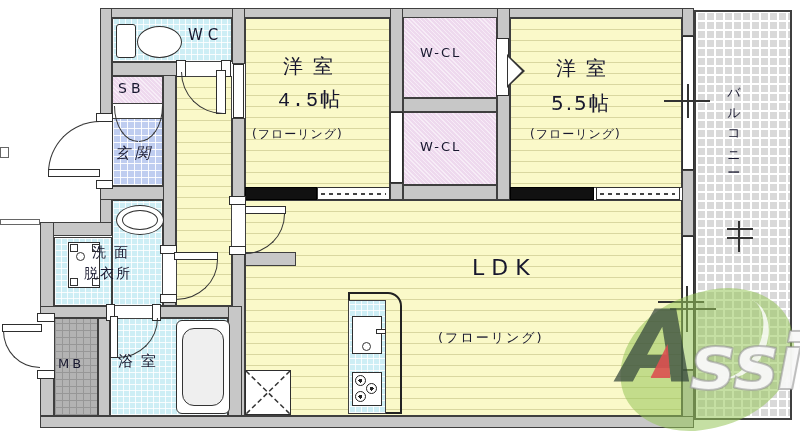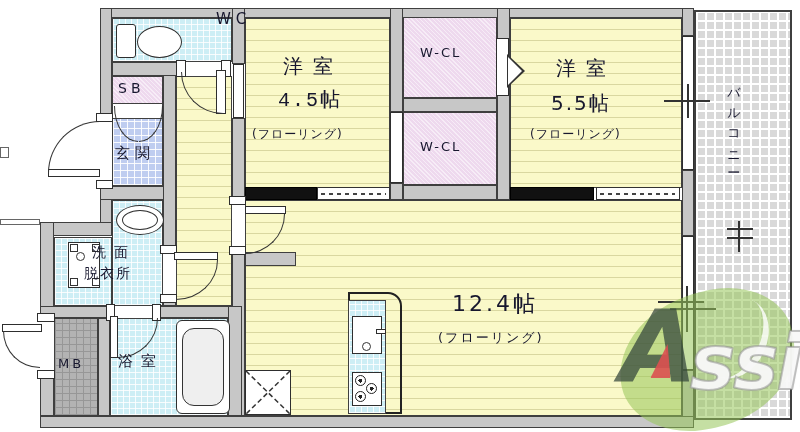--- a/index.html
+++ b/index.html
@@ -176,40 +176,40 @@
   <div class="abs" style="left:355px;top:375px;width:11px;height:11px;border:1.5px solid #222;border-radius:50%;background:radial-gradient(circle,#222 0 2px,#fff 2px);box-sizing:border-box;"></div>
   <div class="abs" style="left:366px;top:383px;width:11px;height:11px;border:1.5px solid #222;border-radius:50%;background:radial-gradient(circle,#222 0 2px,#fff 2px);box-sizing:border-box;"></div>
   <div class="abs" style="left:355px;top:391px;width:11px;height:11px;border:1.5px solid #222;border-radius:50%;background:radial-gradient(circle,#222 0 2px,#fff 2px);box-sizing:border-box;"></div>
 
   <div class="wh" style="left:245px;top:370px;width:46px;height:45px;border-width:1.5px;"></div>
   <svg class="abs" style="left:246px;top:371px;" width="44" height="43">
     <line x1="0" y1="0" x2="44" y2="43" stroke="#333" stroke-width="1.5" stroke-dasharray="5 3"></line>
     <line x1="44" y1="0" x2="0" y2="43" stroke="#333" stroke-width="1.5" stroke-dasharray="5 3"></line>
   </svg>
 
-  <div class="lbl" style="left:188px;top:11px;font-size:15px;letter-spacing:5px;margin-left:28px;">WC</div>
+  <div class="lbl" style="left:188px;top:27px;font-size:15px;letter-spacing:5px;">WC</div>
   <div class="lbl" style="left:118px;top:81px;font-size:14px;letter-spacing:4px;">SB</div>
-  <div class="lbl" style="left:115px;top:145px;font-size:15px;letter-spacing:5px;">玄関</div>
+  <div class="lbl" style="left:115px;top:145px;font-size:15px;letter-spacing:5px;font-style:italic;">玄関</div>
   <div class="lbl" style="left:92px;top:245px;font-size:14px;letter-spacing:8px;">洗面</div>
   <div class="lbl" style="left:84px;top:266px;font-size:14px;letter-spacing:2px;">脱衣所</div>
   <div class="lbl" style="left:58px;top:357px;font-size:13px;letter-spacing:3px;">MB</div>
   <div class="lbl" style="left:118px;top:353px;font-size:15px;letter-spacing:8px;">浴室</div>
 
   <div class="lbl" style="left:283px;top:55px;font-size:20px;letter-spacing:10px;">洋室</div>
   <div class="lbl" style="left:278px;top:90px;font-size:20px;letter-spacing:2px;font-family:Liberation Mono, monospace;">4.5帖</div>
   <div class="lbl" style="left:252px;top:128px;font-size:12px;letter-spacing:1px;">(フローリング)</div>
 
   <div class="lbl" style="left:420px;top:46px;font-size:13px;letter-spacing:2px;">W-CL</div>
   <div class="lbl" style="left:420px;top:140px;font-size:13px;letter-spacing:2px;">W-CL</div>
 
   <div class="lbl" style="left:556px;top:57px;font-size:20px;letter-spacing:10px;">洋室</div>
   <div class="lbl" style="left:551px;top:92px;font-size:20px;letter-spacing:2px;">5.5帖</div>
   <div class="lbl" style="left:530px;top:128px;font-size:12px;letter-spacing:1px;">(フローリング)</div>
 
-  <div class="lbl" style="left:452px;top:292px;font-size:22px;letter-spacing:3px;">12.4帖</div>
+  <div class="lbl" style="left:472px;top:256px;font-size:22px;letter-spacing:7px;">LDK</div>
   <div class="lbl" style="left:438px;top:331px;font-size:13px;letter-spacing:2px;">(フローリング)</div>
 
   <div class="lbl vert" style="left:726px;top:78px;height:190px;font-size:13px;letter-spacing:7px;">バルコニー</div>
 
   <div class="abs" style="left:618px;top:292px;width:178px;height:136px;background:rgba(150,197,88,0.55);border-radius:58% 42% 55% 45%;transform:rotate(-12deg);"></div>
   <div class="abs" style="left:702px;top:296px;width:58px;height:84px;border-right:7px solid rgba(255,255,255,0.8);border-radius:50%;transform:rotate(24deg);"></div>
   <div class="logo-txt" style="left:620px;top:288px;font-size:100px;color:rgba(50,68,58,0.72);">A</div>
   <div class="abs" style="left:654px;top:344px;width:20px;height:34px;background:rgba(220,80,80,0.9);clip-path:polygon(50% 0,100% 100%,0 100%);transform:skewX(-12deg);"></div>
   <div class="logo-txt" style="left:690px;top:318px;font-size:76px;color:rgba(252,252,252,0.92);-webkit-text-stroke:2px rgba(150,150,150,0.55);text-shadow:0 0 2px rgba(140,140,140,0.5);">ssist</div>
 

